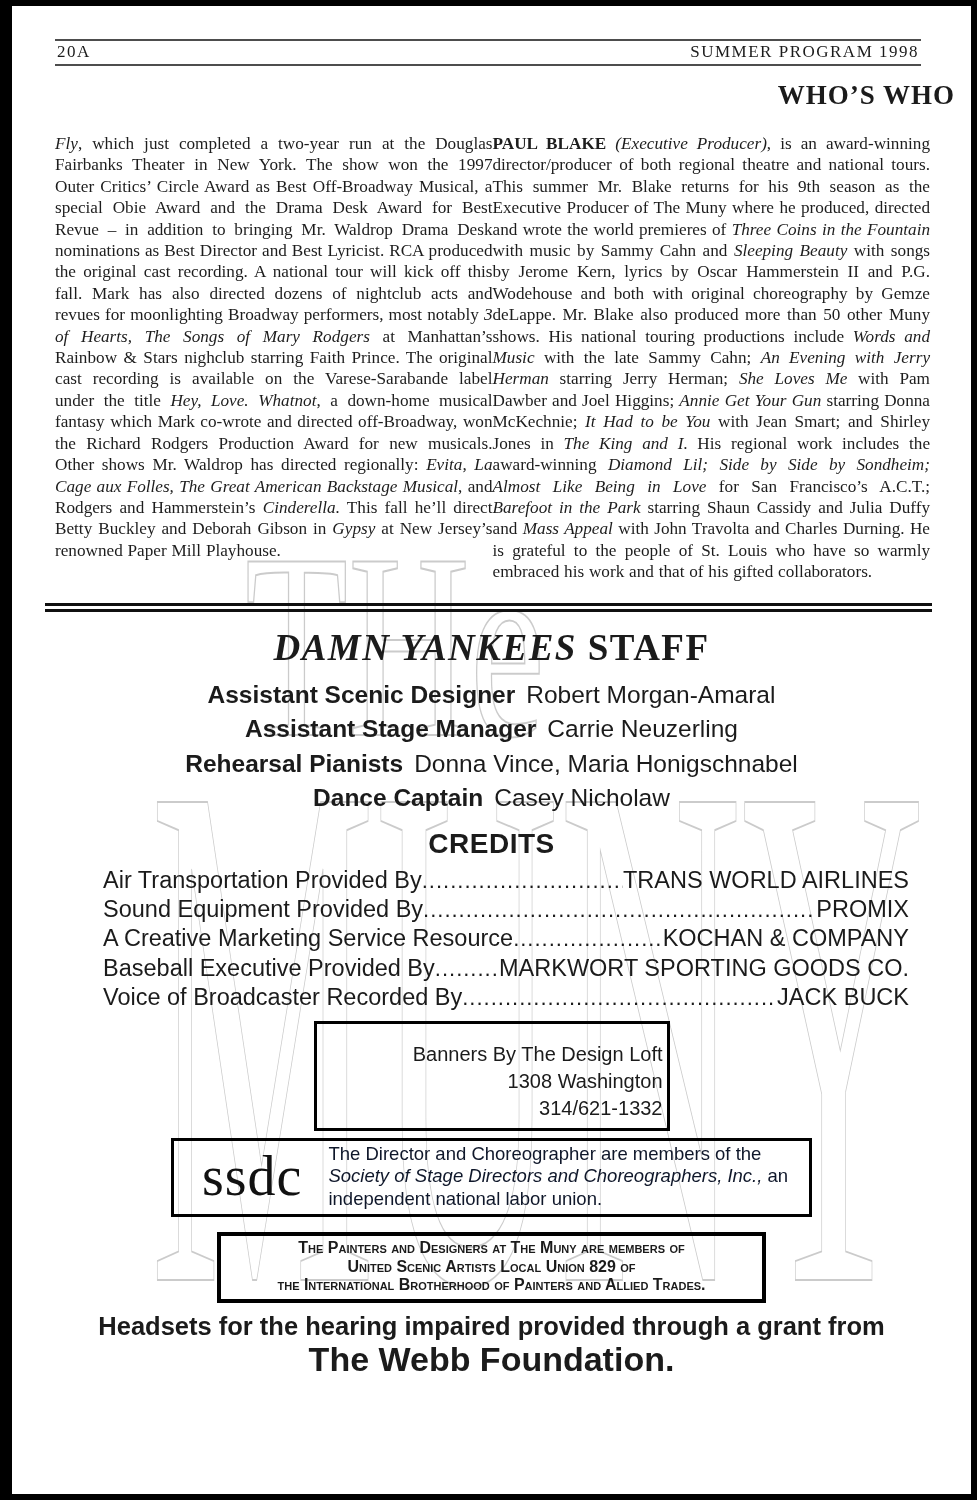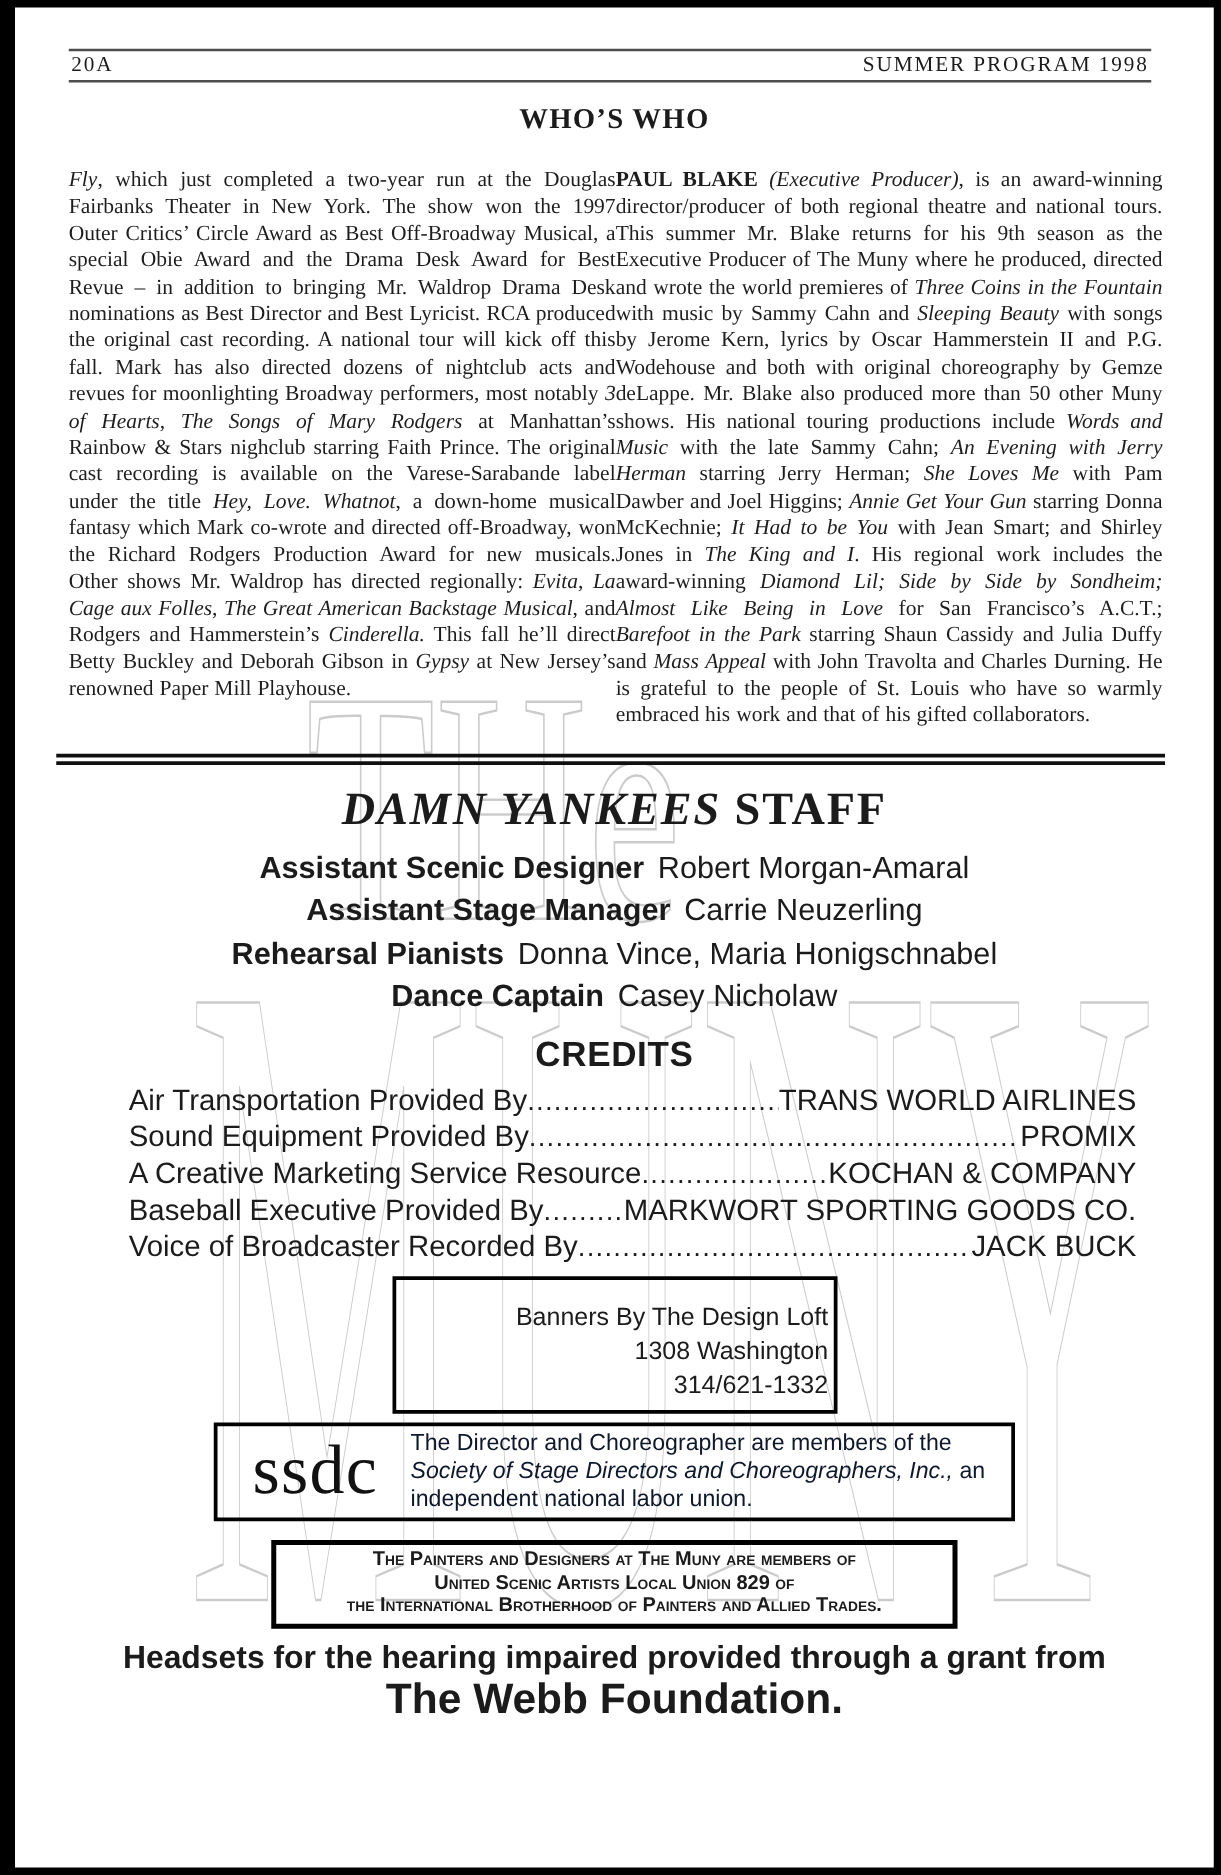--- a/index.html
+++ b/index.html
@@ -15,21 +15,21 @@
   .content{position:relative;z-index:1;}
   .it{font-style:italic;}
   .bd{font-weight:bold;}
 
   
   .hdr{margin:33px 50px 0 43px;}
   .hdr-rule{height:2px;background:#4d4d4d;}
   .hdr-row{display:flex;justify-content:space-between;align-items:baseline;
     font-size:17px;letter-spacing:1.5px;padding:1px 2px 2px;}
   
-  .page-title{margin:14px 16px 0;text-align:center;font-size:23px;font-weight:bold;
+  .page-title{margin:14px 16px 0;text-align:right;font-size:27px;font-weight:bold;
     letter-spacing:1px;line-height:30px;}
 
   
   .columns{display:flex;margin:23px 41px 0 43px;}
   .col{flex:1;font-size:17.2px;line-height:21.4px;text-align:justify;
     color:#1d1d1d;word-spacing:.5px;}
 
   
   .double-rule{margin:20px 39px 0 33px;}
   .double-rule div{height:3px;background:#101010;}

